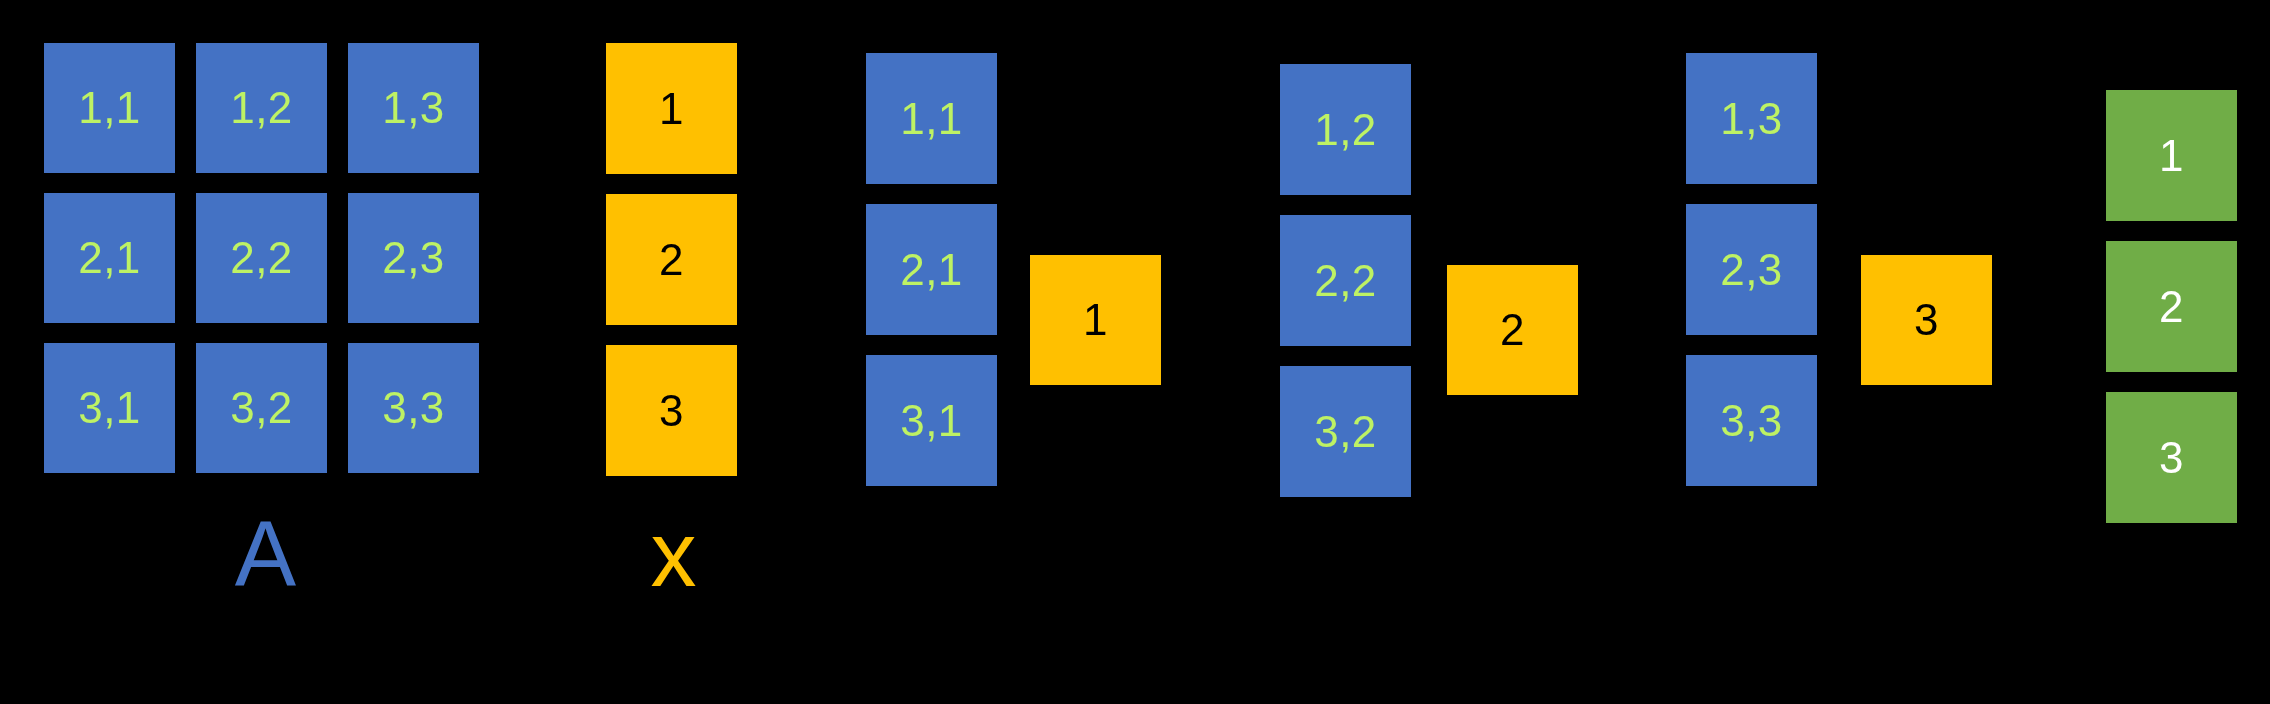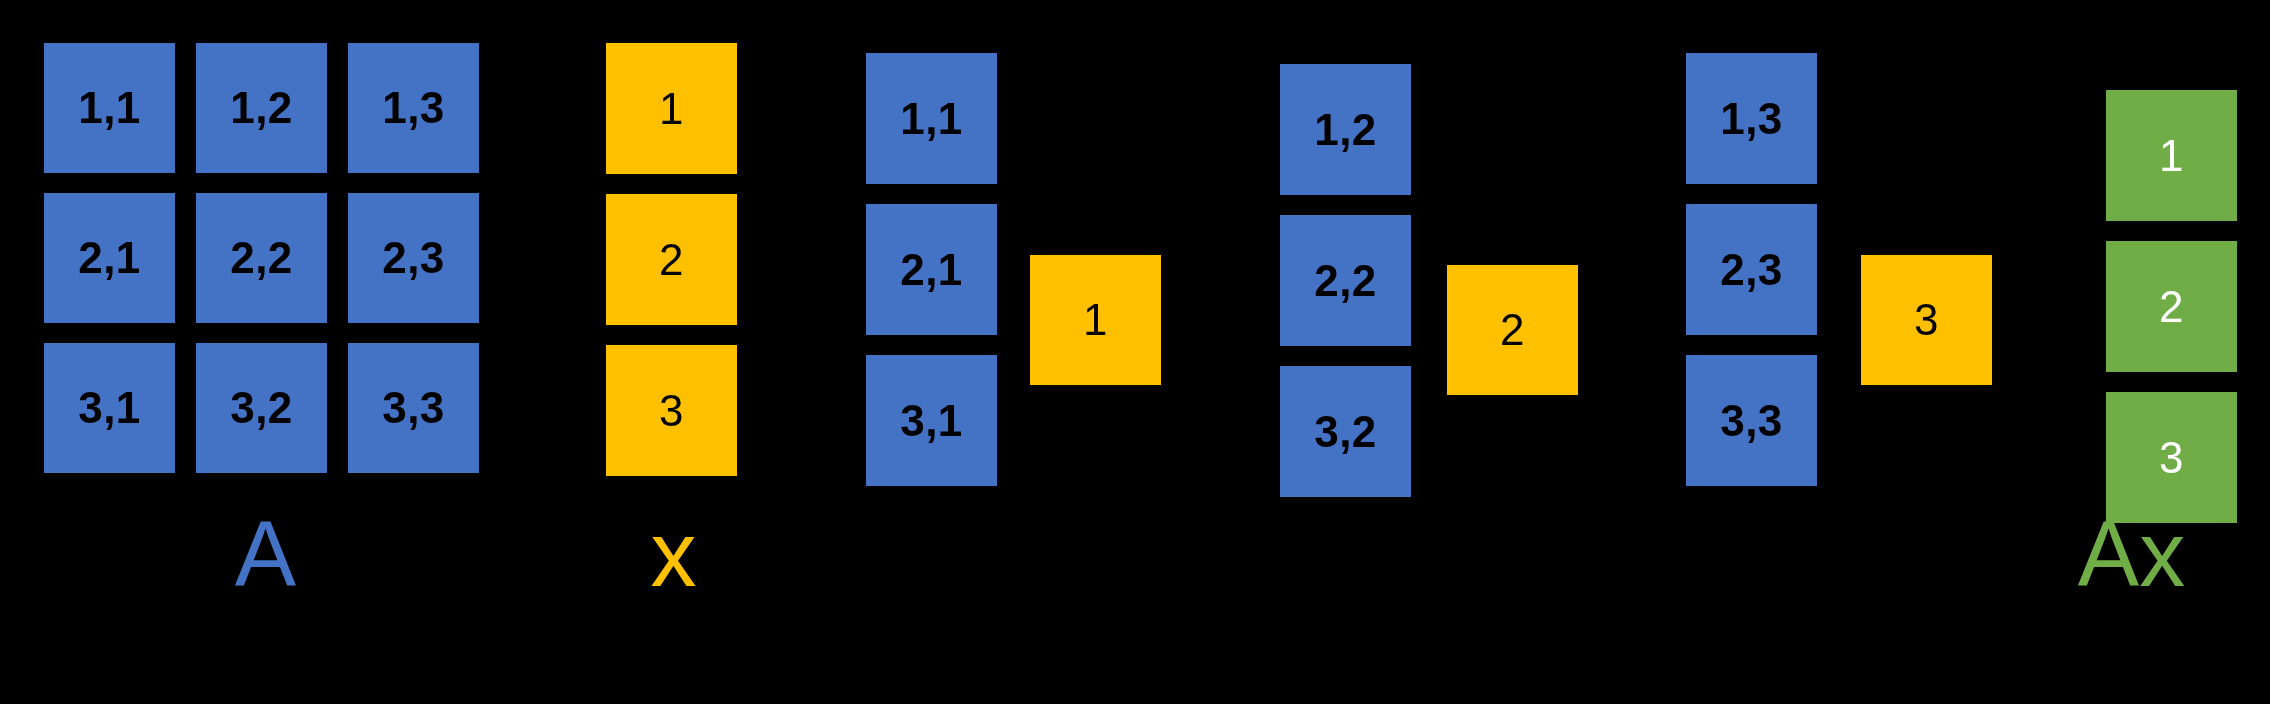--- a/index.html
+++ b/index.html
@@ -28,22 +28,21 @@
     align-items: center;
     justify-content: center;
     font-size: 44px;
     font-weight: 400;
     line-height: 1;
     letter-spacing: 0.5px;
     user-select: none;
   }
   .cell.blue {
     background: #4472C4;
-    color: #000000;
-    font-weight: bold;
+    color: #bef264;
   }
   .cell.yellow {
     background: #FFC000;
     color: #000000;
   }
   .cell.green {
     background: #70AD47;
     color: #FFFFFF;
   }
   .cell + .cell {
@@ -116,15 +115,14 @@
   <div class="col" style="left: 2106px; top: 90px; width: 131px;">
     <div class="cell green" style="height: 131px;">1</div>
     <div class="cell green" style="height: 131px;">2</div>
     <div class="cell green" style="height: 131px;">3</div>
   </div>
 
   <div class="label blue" style="left: 200px; top: 508px; width: 131px; font-size: 92px;">A</div>
 
   <div class="label yellow" style="left: 608px; top: 508px; width: 131px; font-size: 92px;">x</div>
 
-  <div class="label green" style="left: 2066px; top: 508px; width: 131px; font-size: 92px;">Ax</div>
 
 </div>
 
 </body></html>

